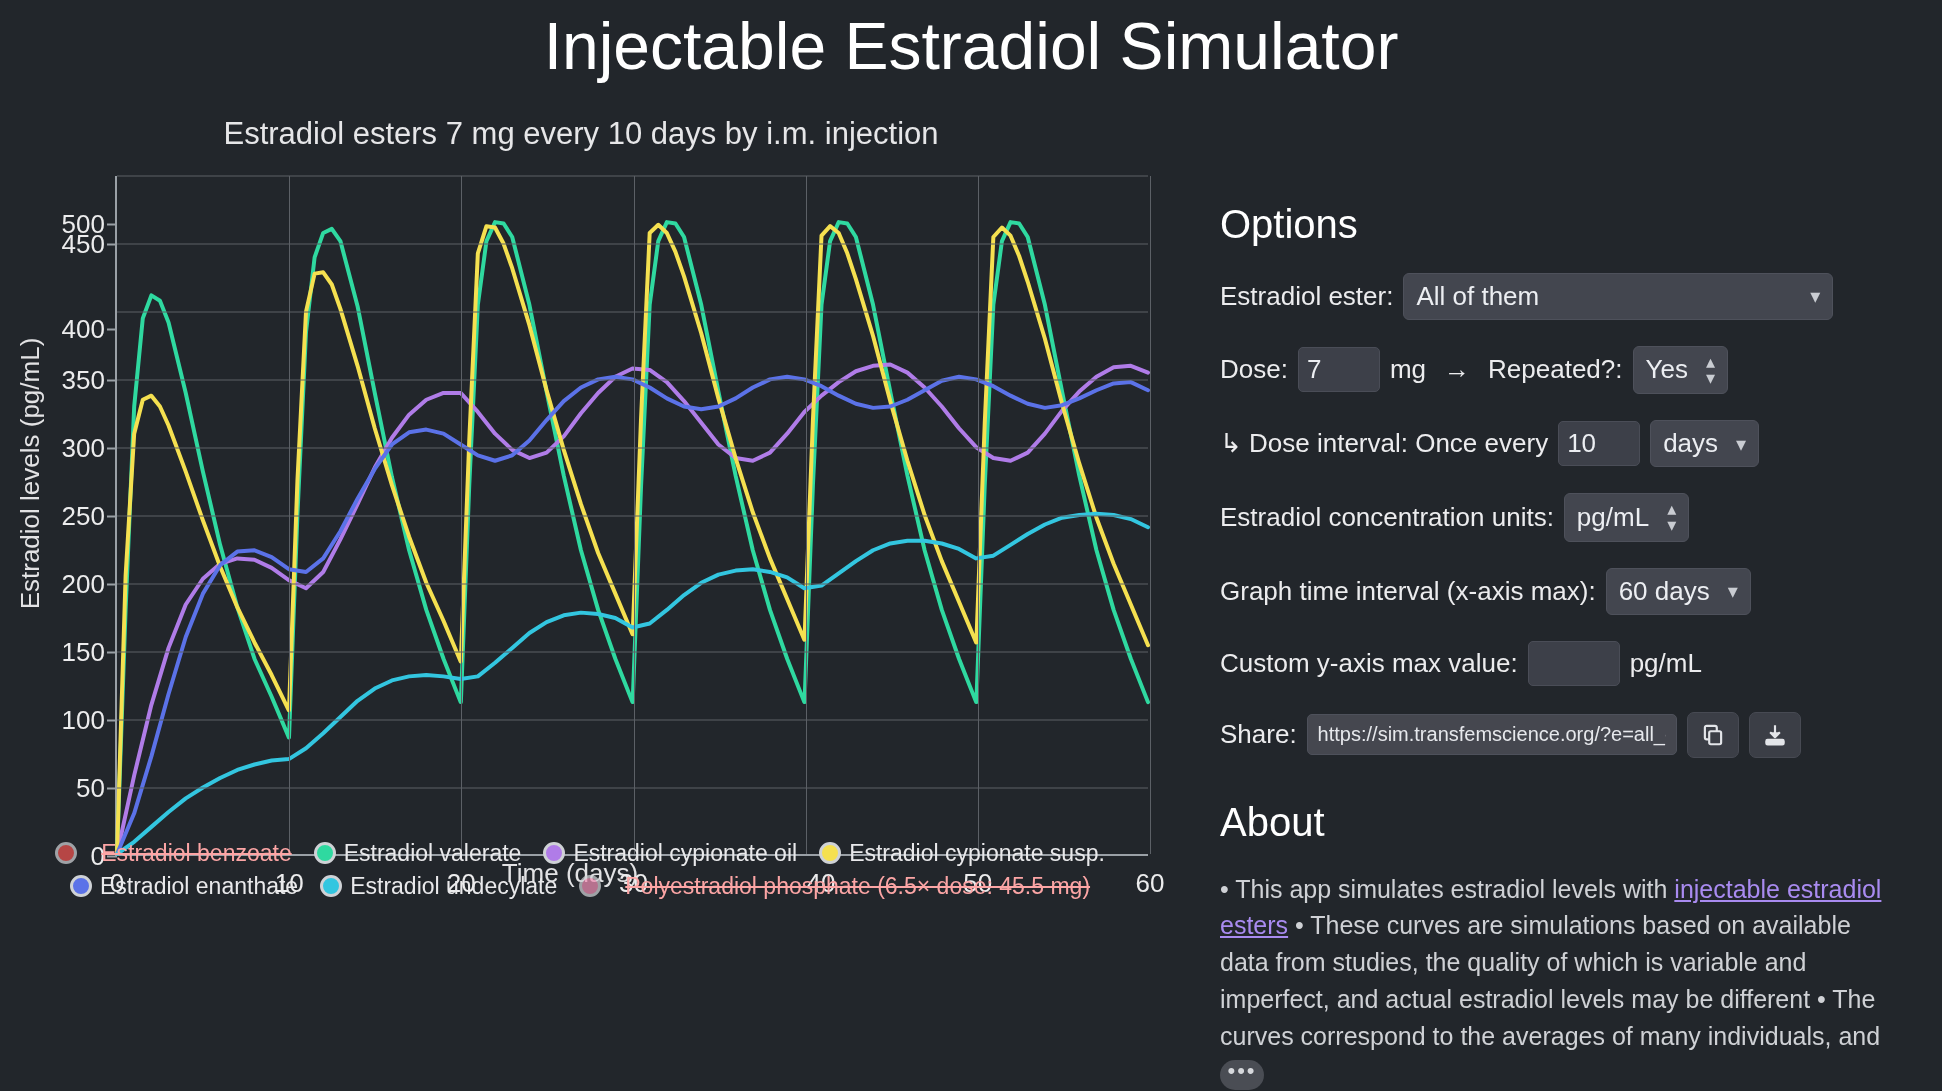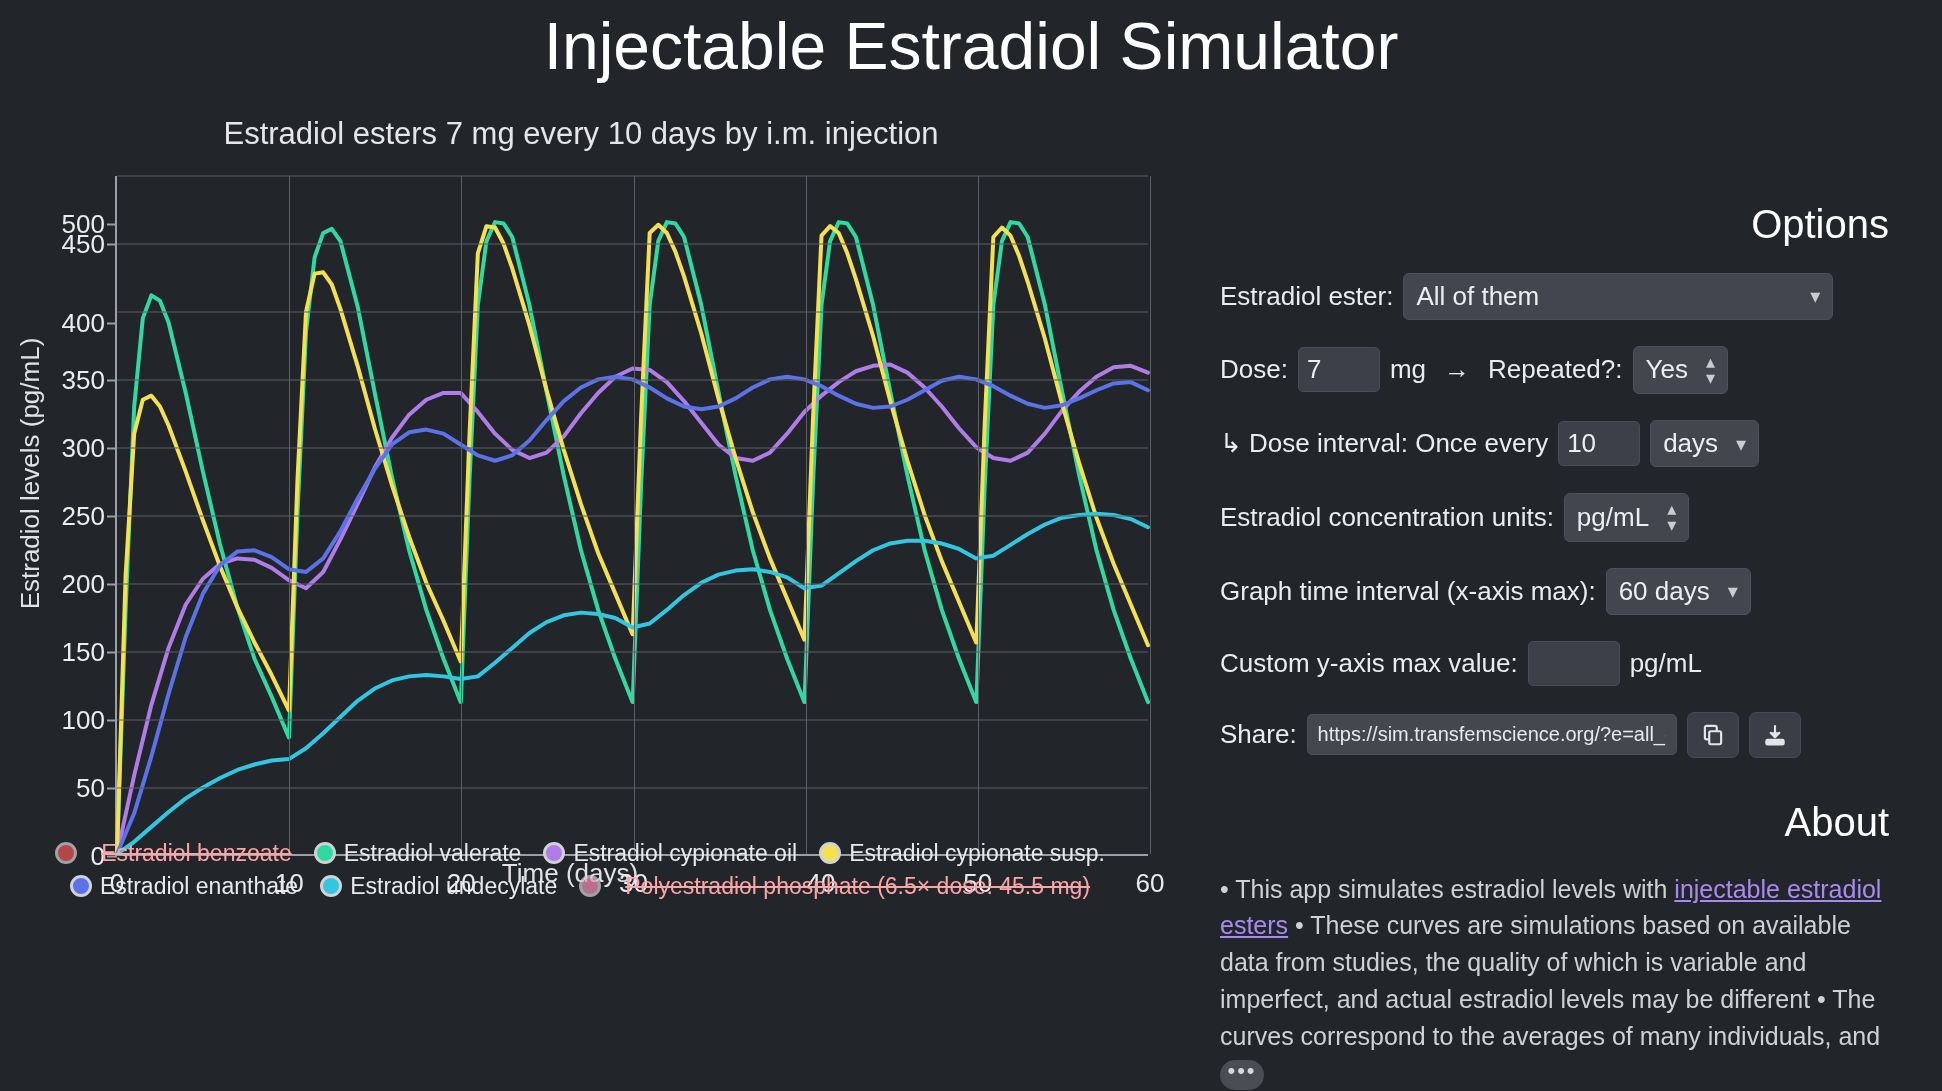--- a/index.html
+++ b/index.html
@@ -139,25 +139,25 @@
   .legend-item.off .legend-label { text-decoration: line-through; color:#fca5a5;margin-left:16px;}
   .legend-item.off .legend-dot { opacity: .72; }
 
   
   .side-col {
     width: 742px;
     padding-left: 20px;
     padding-top: 112px;
   }
   .side-heading {
-    text-align: right;
+    text-align: left;
     font-size: 40px;
     color: #ffffff;
     font-weight: 400;
-    margin: 0 6px 26px 0;
+    margin: 0 0 26px 0;
     padding-right: 47px;
   }
   .opt-row {
     display: flex;
     align-items: center;
     flex-wrap: nowrap;
     font-size: 26px;
     color: #ececee;
     margin-bottom: 26px;
     gap: 10px;
@@ -263,21 +263,21 @@
           <div class="ytick" style="top: 476px;">150</div>
           <div class="gridline-h" style="top: 408px;"></div>
           <div class="ytick" style="top: 408px;">200</div>
           <div class="gridline-h" style="top: 340px;"></div>
           <div class="ytick" style="top: 340px;">250</div>
           <div class="gridline-h" style="top: 272px;"></div>
           <div class="ytick" style="top: 272px;">300</div>
           <div class="gridline-h" style="top: 204px;"></div>
           <div class="ytick" style="top: 204px;">350</div>
           <div class="gridline-h" style="top: 136px;"></div>
-          <div class="ytick" style="top: 147px; text-align: right;">400</div>
+          <div class="ytick" style="top: 153px; text-align: right;">400</div>
           <div class="gridline-h" style="top: 68px;"></div>
           <div class="ytick" style="top: 68px;">450</div>
           <div class="gridline-h" style="top: 0px;"></div>
           <div class="ytick" style="top: 4px; margin-top: 44px;">500</div>
           <div class="xtick" style="left: 0px;">0</div>
           <div class="gridline-v" style="left: 172.167px;"></div>
           <div class="xtick" style="left: 172.167px;">10</div>
           <div class="gridline-v" style="left: 344.333px;"></div>
           <div class="xtick" style="left: 344.333px;">20</div>
           <div class="gridline-v" style="left: 516.5px;"></div>

